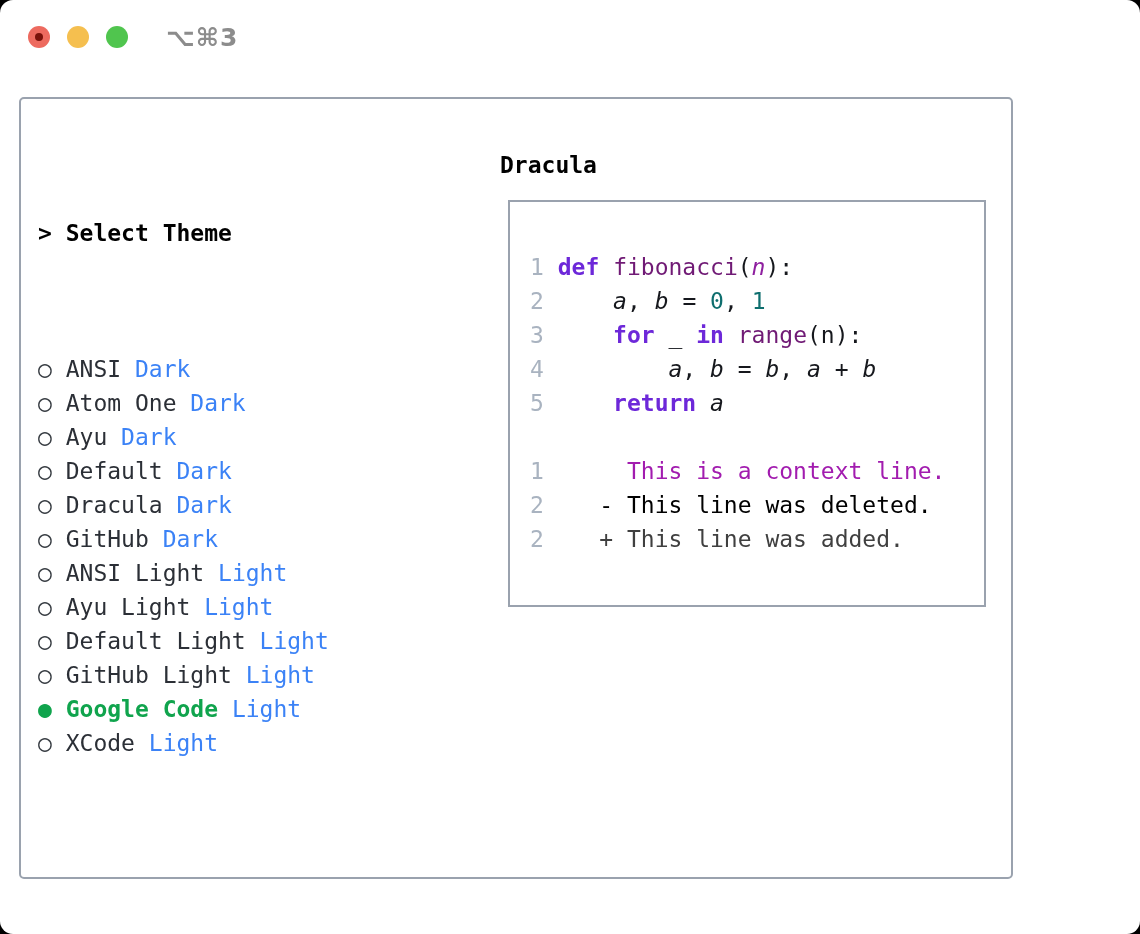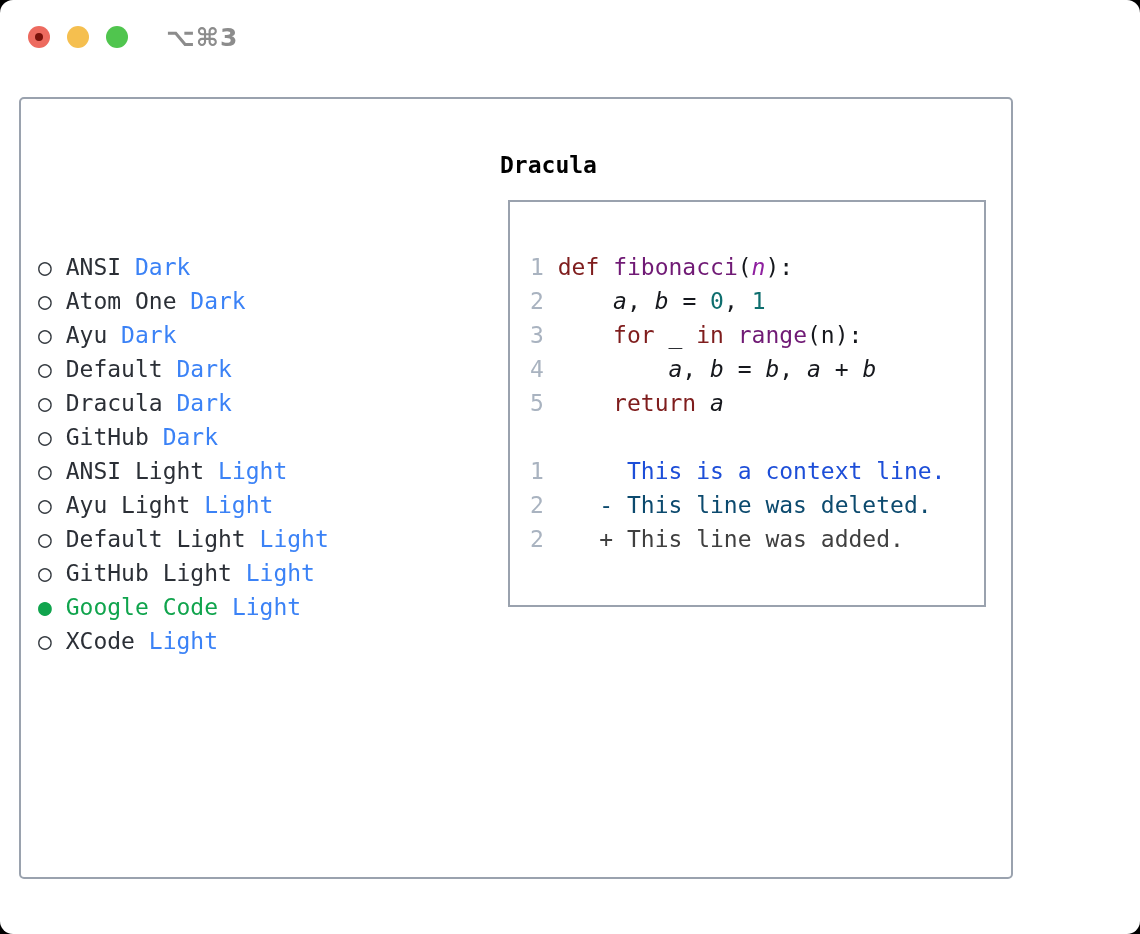--- a/index.html
+++ b/index.html
@@ -22,54 +22,55 @@
   
   .left-col,.preview-title,.code-col{font-size:23px;line-height:34px;white-space:pre;}
   .row,.code-row{height:34px;}
 
   
   .left-col{position:absolute;left:17px;top:49px;color:#2b2f36;}
   .header{font-weight:bold;color:#000;}
   .bullet{color:#3a3f45;}
   .bullet.on{color:#10a44d;}
   .name{color:#2b2f36;margin-left:1ch;margin-top:23px;}
-  .name.selected{color:#10a44d;}
+  .name.selected{color:#10a44d;font-weight:bold;}
   .variant{color:#3b82f6;margin-left:1ch;}
   .theme-item{cursor:pointer;}
 
   
   .preview-title{position:absolute;left:479px;top:49px;font-weight:bold;color:#000;}
   .preview-box{position:absolute;left:487px;top:101px;width:478px;height:407px;
                border:2px solid #9aa2ae;box-sizing:border-box;background:#fff;}
   .code-col{position:absolute;left:20px;top:48px;}
   .ln{color:#a9b3c0;}
   .pl{color:#16181d;}
-  .kw{color:#7f1d1d;}
+  .kw{color:#6d28d9;font-weight:bold;}
   .fn{color:#701a75;}
   .lit{color:#0e6e6e;}
   .var{color:#16181d;font-style:italic;}
   .param{color:#8e1f9f;font-style:italic;}
-  .ctx{color:#1d4ed8;text-align:right;}
-  .del{color:#0c4a6e;margin-top:19px;}
+  .ctx{color:#a21caf;text-align:right;}
+  .del{color:#000000;margin-top:19px;}
   .add{color:#404040;}
 </style>
 </head>
 <body>
 
 <div class="window">
   <div>
     <span class="light red"></span>
     <span class="light yellow"></span>
     <span class="light green"></span>
     <span class="shortcut">⌥⌘3</span>
   </div>
 
   <div class="main-box">
 
     <div class="left-col">
+      <div class="row header"><span>&gt; </span><span>Select Theme</span></div>
 
       <div id="theme-items"><div class="row theme-item"><span class="bullet">○</span><span class="name">ANSI</span><span class="variant">Dark</span></div><div class="row theme-item"><span class="bullet">○</span><span class="name">Atom One</span><span class="variant">Dark</span></div><div class="row theme-item"><span class="bullet">○</span><span class="name">Ayu</span><span class="variant">Dark</span></div><div class="row theme-item"><span class="bullet">○</span><span class="name">Default</span><span class="variant">Dark</span></div><div class="row theme-item"><span class="bullet">○</span><span class="name">Dracula</span><span class="variant">Dark</span></div><div class="row theme-item"><span class="bullet">○</span><span class="name">GitHub</span><span class="variant">Dark</span></div><div class="row theme-item"><span class="bullet">○</span><span class="name">ANSI Light</span><span class="variant">Light</span></div><div class="row theme-item"><span class="bullet">○</span><span class="name">Ayu Light</span><span class="variant">Light</span></div><div class="row theme-item"><span class="bullet">○</span><span class="name">Default Light</span><span class="variant">Light</span></div><div class="row theme-item"><span class="bullet">○</span><span class="name">GitHub Light</span><span class="variant">Light</span></div><div class="row theme-item"><span class="bullet on">●</span><span class="name selected">Google Code</span><span class="variant">Light</span></div><div class="row theme-item"><span class="bullet">○</span><span class="name">XCode</span><span class="variant">Light</span></div></div>
 
       <div class="row"></div>
 
       
 
       
 
       

